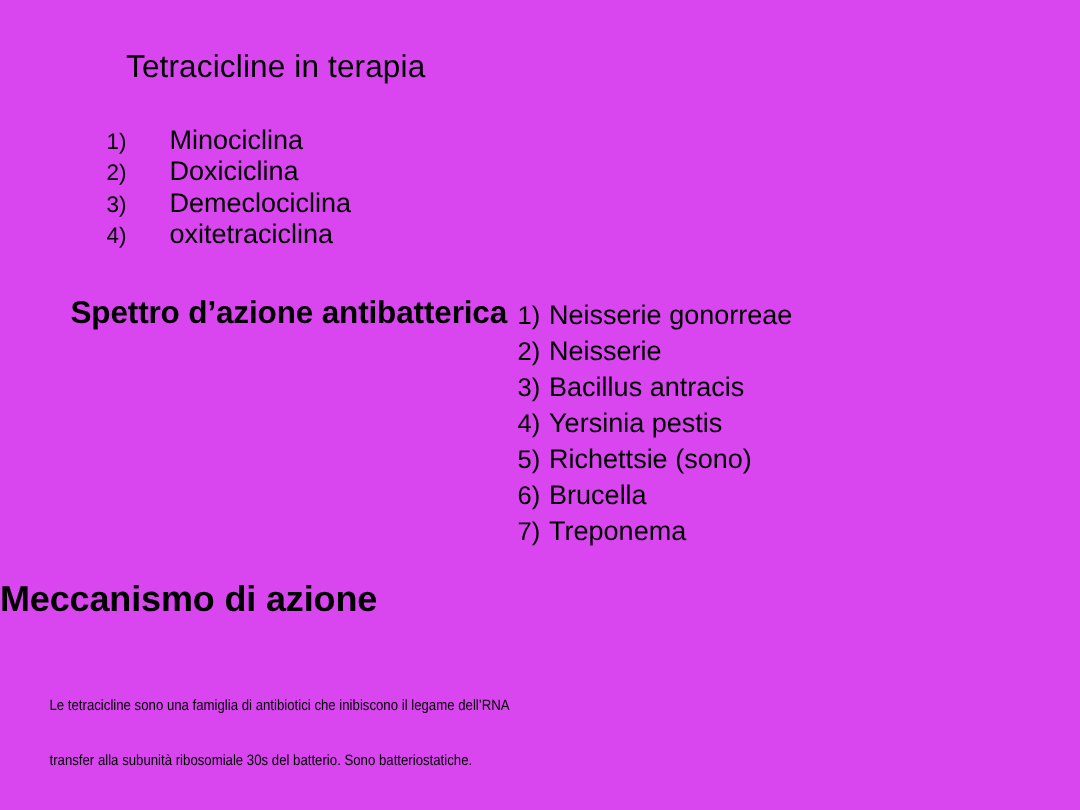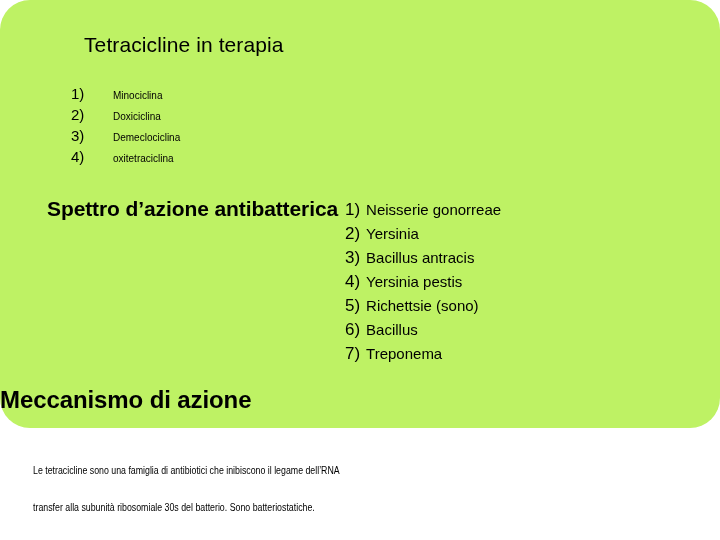--- a/index.html
+++ b/index.html
@@ -15,23 +15,22 @@
     font-family: "Liberation Sans", sans-serif;
     color: #000000;
     -webkit-font-smoothing: none;
   }
 
   .slide {
     position: absolute;
     left: 0;
     top: 0;
     width: 720px;
-    height: 428px;
-    background: #bef264;
-    border-radius: 30px;
+    height: 540px;
+    background: #d946ef;
   }
 
   
   .slide-title {
     position: absolute;
     left: 84px;
     top: 32px;
     font-size: 21px;
     font-weight: normal;
     letter-spacing: 0.1px;
@@ -52,21 +51,21 @@
     line-height: 21px;
     font-size: 15px;
     white-space: nowrap;
   }
   .drug-num {
     width: 42px;
     flex: 0 0 42px;
     font-size: 15px;
   }
   .drug-name {
-    font-size: 10px;
+    font-size: 18px;
   }
 
   
   .spectrum-block {
     position: absolute;
     left: 47px;
     top: 196px;
     display: flex;
     align-items: flex-start;
   }
@@ -88,21 +87,21 @@
     line-height: 24px;
     font-size: 17px;
     white-space: nowrap;
   }
   .spectrum-num {
     width: 21px;
     flex: 0 0 21px;
     font-size: 17px;
   }
   .spectrum-name {
-    font-size: 15px;
+    font-size: 18px;
   }
 
   
   .mechanism-heading {
     position: absolute;
     left: 0;
     top: 388px;
     width: 720px;
     font-size: 24px;
     font-weight: bold;
@@ -157,37 +156,37 @@
 
   <div class="spectrum-block">
     <div class="spectrum-heading">Spettro d’azione antibatterica</div>
     <div class="spectrum-list">
       <div class="spectrum-row">
         <span class="spectrum-num">1)</span>
         <span class="spectrum-name">Neisserie gonorreae</span>
       </div>
       <div class="spectrum-row">
         <span class="spectrum-num">2)</span>
-        <span class="spectrum-name">Yersinia</span>
+        <span class="spectrum-name">Neisserie</span>
       </div>
       <div class="spectrum-row">
         <span class="spectrum-num">3)</span>
         <span class="spectrum-name">Bacillus antracis</span>
       </div>
       <div class="spectrum-row">
         <span class="spectrum-num">4)</span>
         <span class="spectrum-name">Yersinia pestis</span>
       </div>
       <div class="spectrum-row">
         <span class="spectrum-num">5)</span>
         <span class="spectrum-name">Richettsie (sono)</span>
       </div>
       <div class="spectrum-row">
         <span class="spectrum-num">6)</span>
-        <span class="spectrum-name">Bacillus</span>
+        <span class="spectrum-name">Brucella</span>
       </div>
       <div class="spectrum-row">
         <span class="spectrum-num">7)</span>
         <span class="spectrum-name">Treponema</span>
       </div>
     </div>
   </div>
 
   <div class="mechanism-heading">Meccanismo di azione</div>
 

